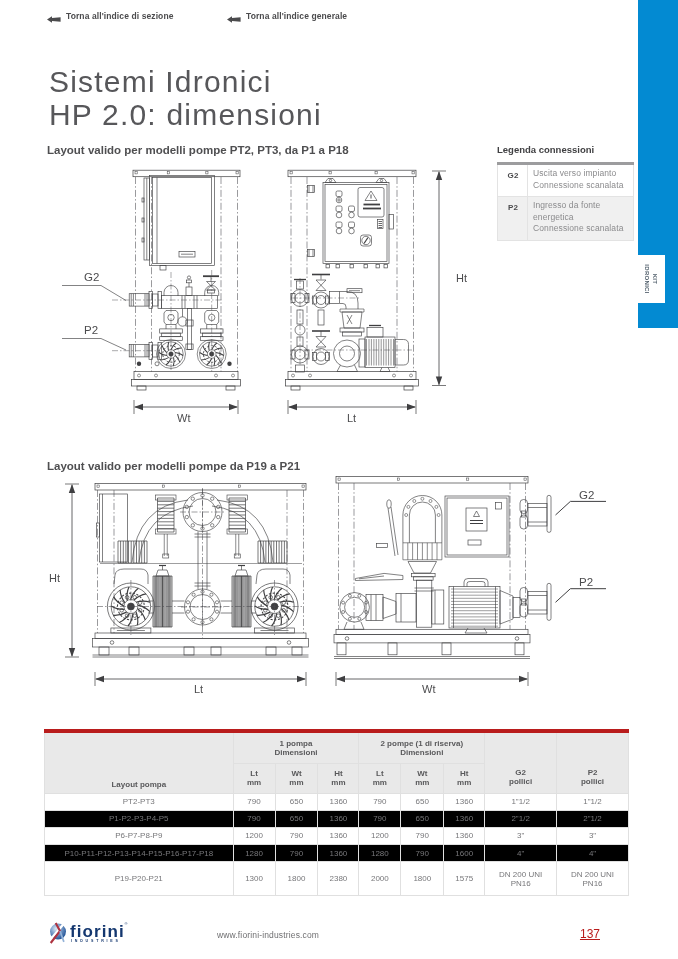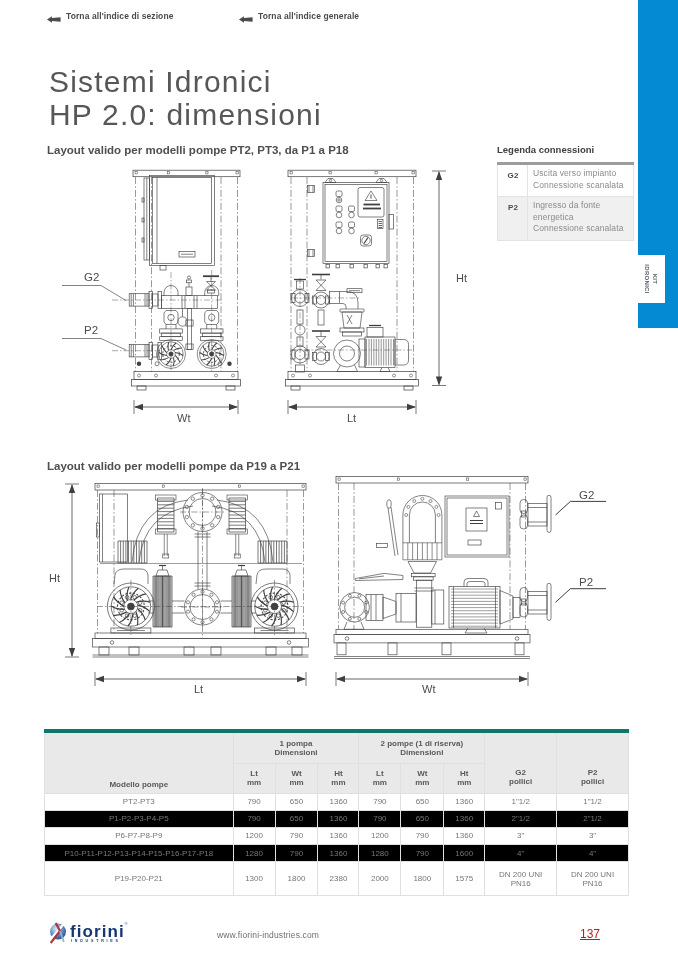--- a/index.html
+++ b/index.html
@@ -15,38 +15,38 @@
   .sechead { position:absolute; left:47px; font-size:11.5px; font-weight:bold; color:#4f4f51; }
   .legend { position:absolute; left:469px; top:144px; width:137px;padding-left:28px; }
   .legend .lh { font-size:9.5px; font-weight:bold; color:#414143; margin-bottom:7px; }
   .legend table { border-collapse:collapse; width:137px; border-top:3px solid #9c9c9e; font-size:8.5px; }
   .legend td { border:1px solid #e3e3e3; vertical-align:top; padding:3px 4px 5px 5px; color:#8b8b8d; line-height:11.5px; letter-spacing:0.1px; }
   .legend td.k { font-weight:bold; color:#4a4a4c; font-size:8px; width:30px; text-align:center; padding-top:5px; }
   .legend tr.alt td { background:#f0f0f0; }
   .tbl { position:absolute; left:44px; top:729px; width:585px; border-collapse:collapse; font-size:8px; color:#77777a; }
   .tbl th, .tbl td { border:1px solid #e0e0e0; text-align:center; vertical-align:middle; font-weight:normal; }
   .tbl thead th { background:#e9e9e9; color:#59595b; font-weight:bold; line-height:9px; }
-  .tbl .bartop th { border-top:4px solid #0f766e; }
+  .tbl .bartop th { border-top:4px solid #b91c1c; }
   .tbl tbody tr.alt td { background:#000000; }
   .tbl tbody td { height:17.2px; line-height:9px; }
   .tbl th.mp { vertical-align:bottom; padding-bottom:4px; }
   .tbl th.pc { vertical-align:bottom; padding-bottom:7px; }
   .footer-url { position:absolute; left:0; width:536px; top:930px; text-align:center; font-size:8.5px; letter-spacing:0.15px; color:#6f6f71; }
   .pagenum { position:absolute; left:560px; top:927px; width:40px; text-align:right; font-size:12px; color:#b91c1c;text-decoration:underline; }
   svg.draw { position:absolute; }
   svg text { font-family:"Liberation Sans", sans-serif; }
 </style>
 </head>
 <body>
 
 <div class="toplink" style="left:47px;text-align:center;">
   <svg width="14" height="7" viewBox="0 0 14 7">
       <path d="M0 3.5 L5 0.2 L5 2 L13.6 1.2 L13.6 5.8 L5 5 L5 6.8 Z" fill="#4b4b4d"></path>
     </svg>Torna all'indice di sezione</div>
-<div class="toplink" style="left:239px;">
+<div class="toplink" style="left:227px;">
   <svg width="14" height="7" viewBox="0 0 14 7">
       <path d="M0 3.5 L5 0.2 L5 2 L13.6 1.2 L13.6 5.8 L5 5 L5 6.8 Z" fill="#4b4b4d"></path>
     </svg>Torna all'indice generale</div>
 
 <h1>Sistemi Idronici<br>HP 2.0: dimensioni</h1>
 
 <div class="bluebar"></div>
 <div class="kittab">
     <span>KIT<br>IDRONICI</span>
   </div>
@@ -904,21 +904,21 @@
       <col style="width:43px">
       <col style="width:41px">
     <col style="width:42px">
       <col style="width:43px">
       <col style="width:41px">
       <col style="width:72px">
       <col style="width:72px">
   </colgroup>
   <thead>
     <tr class="bartop">
-      <th rowspan="2" class="mp" style="height:62px;">Modello pompe</th>
+      <th rowspan="2" class="mp" style="height:62px;">Layout pompa</th>
       <th colspan="3" style="height:32px;">1 pompa<br>Dimensioni</th>
       <th colspan="3">2 pompe (1 di riserva)<br>Dimensioni</th>
       <th rowspan="2" class="pc">G2<br>pollici</th>
       <th rowspan="2" class="pc">P2<br>pollici</th>
     </tr>
     <tr>
       <th style="height:30px;">Lt<br>mm</th>
         <th>Wt<br>mm</th>
         <th>Ht<br>mm</th>
       <th>Lt<br>mm</th>

